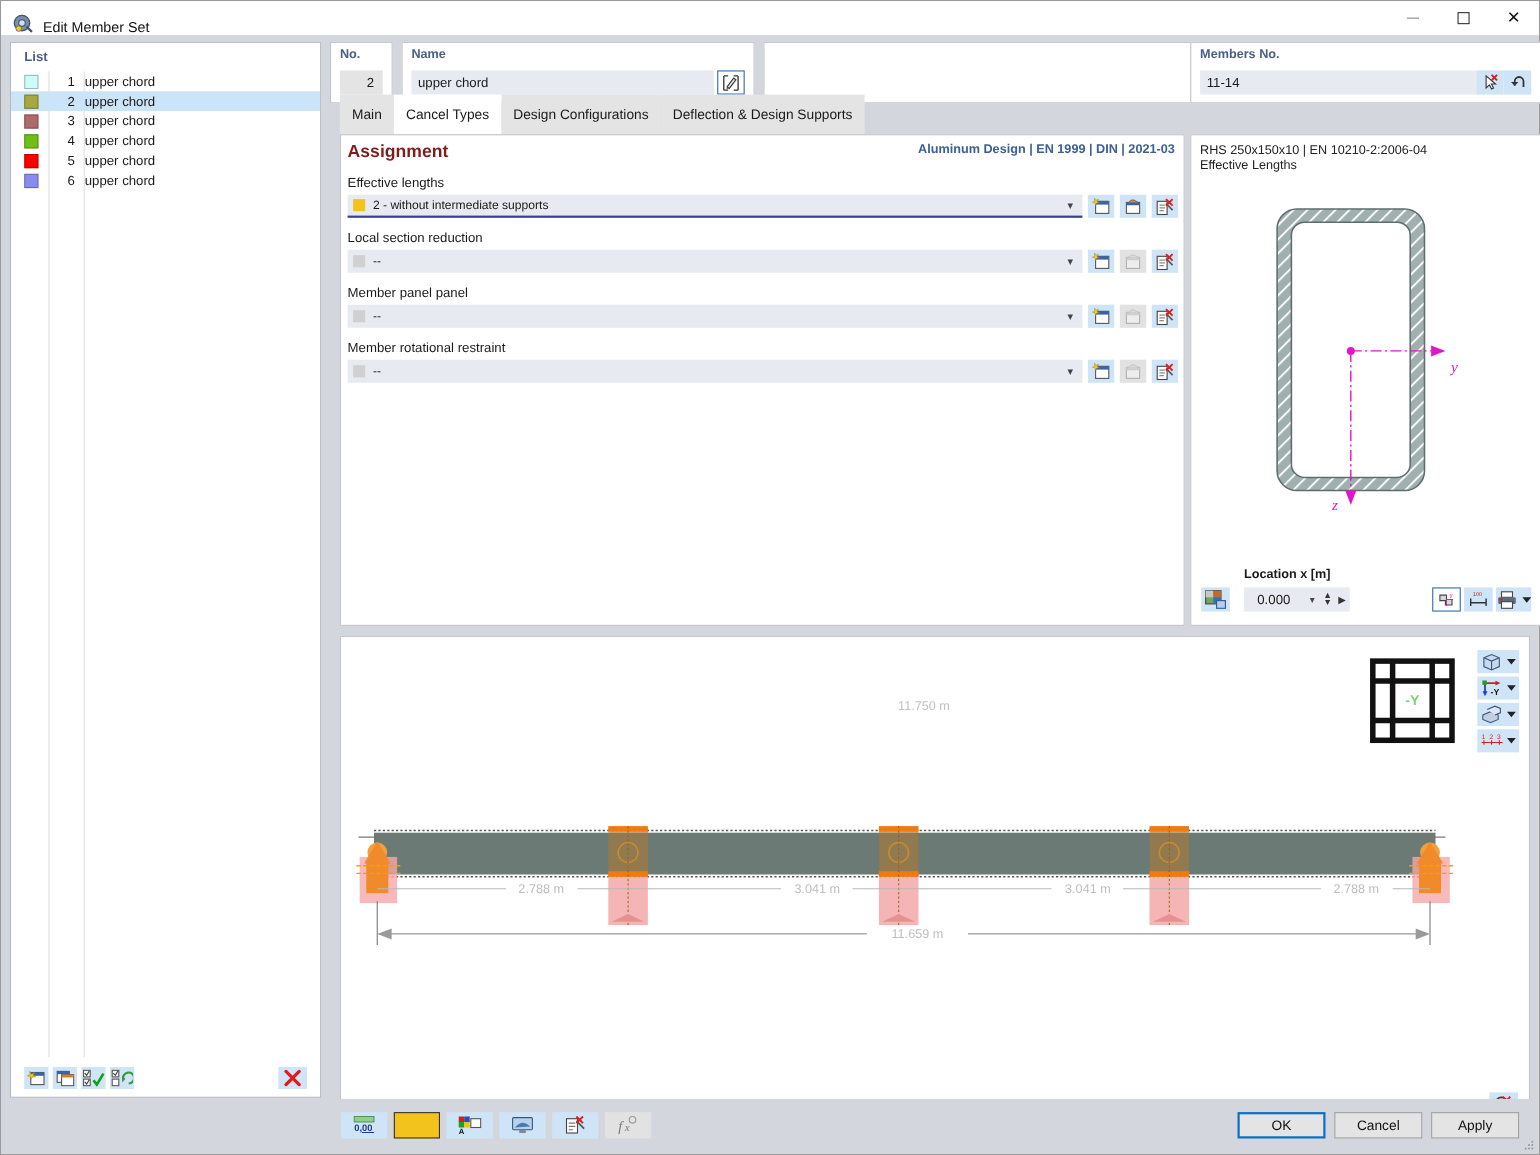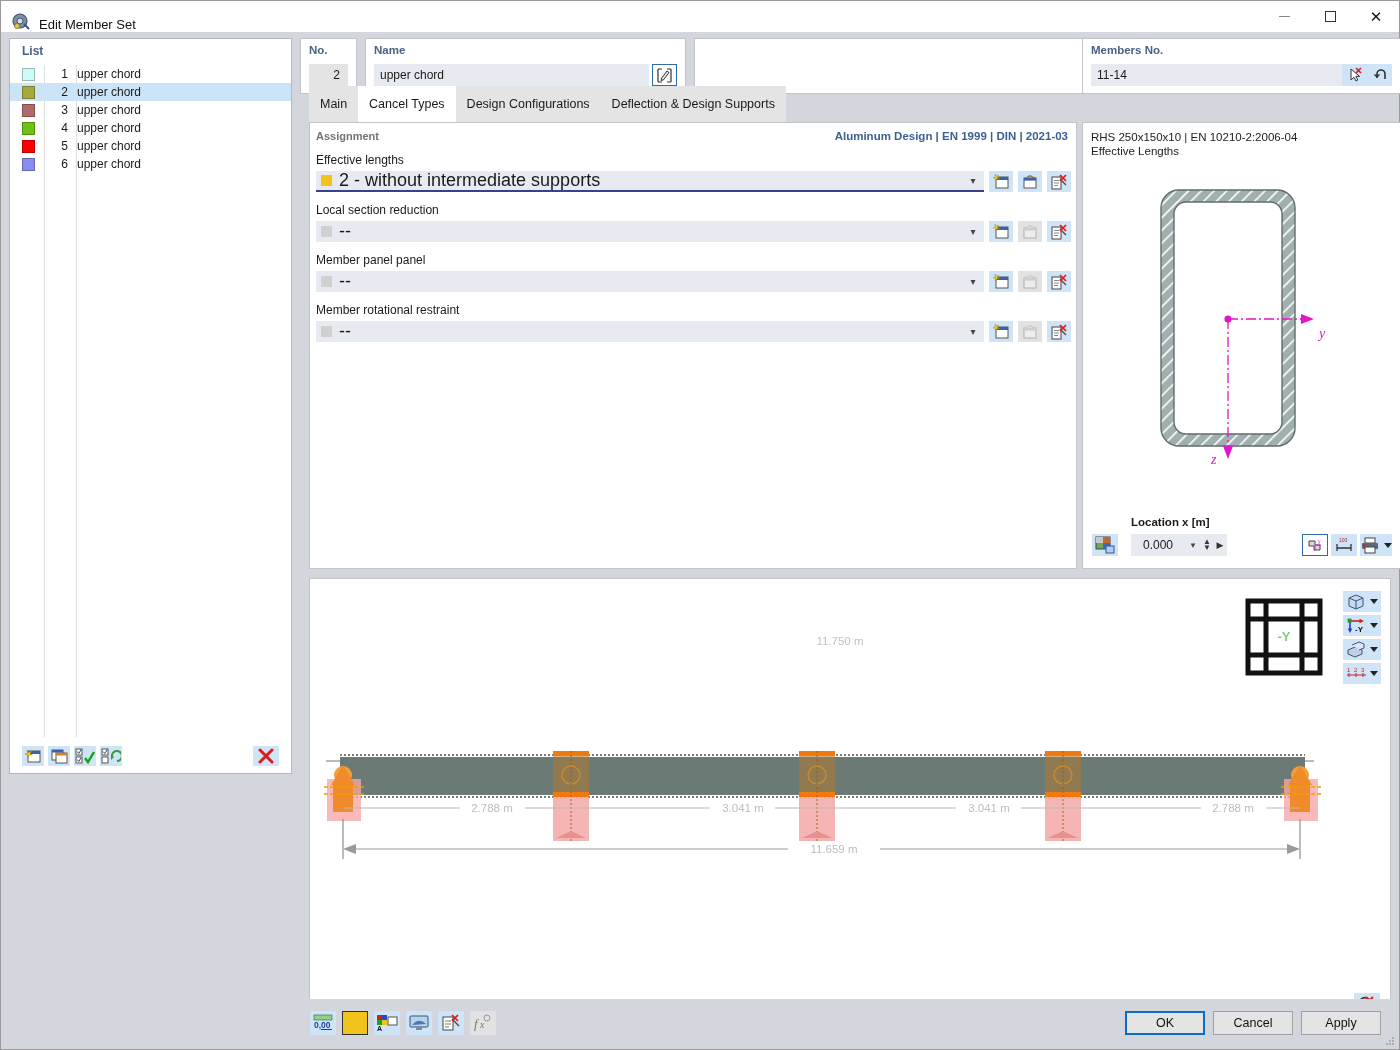--- a/index.html
+++ b/index.html
@@ -22,21 +22,21 @@
   .win-btn { width:46px; height:31px; display:flex; align-items:center; justify-content:center; }
   .wb-min { width:11px; height:1px; background:#888; }
   .wb-max { width:11px; height:11px; border:1px solid #333; }
   .wb-close { font-size:15px; color:#111; line-height:1; }
 
   
   .body-area { position:absolute; left:0; top:31px; right:0; bottom:0; background:#d4d6dd; }
 
   
   .list-panel {
-    position:absolute; left:8px; top:6px; width:283px; height:736px;
+    position:absolute; left:8px; top:6px; width:283px; height:960px;
     background:#ffffff; border:1px solid #b6b8bd;
   }
   .list-head { padding:5px 0 3px 12px; font-weight:bold; color:#4a6184; font-size:12px; }
   .list-rows { position:absolute; left:0; right:0; top:26px; bottom:36px; }
   .list-row { height:18px; display:flex; align-items:center; font-size:12px; position:relative; }
   .list-row.sel { background:#cce4f7; }
   .lr-color { width:13px; height:13px; margin-left:12px; border:1px solid rgba(0,0,0,0.25); flex:none; }
   .lr-num { width:24px; text-align:right; margin-left:9px; flex:none; }
   .lr-name { margin-left:9px; }
   .list-vline { position:absolute; left:34px; top:26px; bottom:36px; width:1px; background:#dedede; }
@@ -67,29 +67,29 @@
   
   .tabs { position:absolute; left:9px; top:68px; height:22px; display:flex; align-items:flex-end; }
   .tab { height:36px; padding:0 11px; display:flex; align-items:center; font-size:12.5px;
          background:#e4e4e4; color:#1a1a1a; }
   .tab.active { background:#ffffff; }
   .tabs-fill { position:absolute; left:9px; top:68px; right:8px; height:22px; background:#e4e4e4; z-index:-1; }
 
   
   .assign-panel { position:absolute; left:9px; top:90px; width:768px; height:447px; background:#ffffff; border:1px solid #c2c4c9; }
   .assign-head { display:flex; justify-content:space-between; padding:7px 8px 0 6px; }
-  .assign-title { font-size:11px; font-weight:bold; color:#737373; }
+  .assign-title { font-size:16px; font-weight:bold; color:#7f1d1d; }
   .assign-std { font-size:11.5px; font-weight:bold; color:#3c5f94; }
   .field-group { margin:11px 0 0 6px; }
   .field-label { font-size:12px; color:#1a1a1a; margin-bottom:4px; }
   .combo-row { display:flex; align-items:center; gap:5px; }
   .combo { width:668px; height:21px; background:#e8eaf2; display:flex; align-items:center; padding:0 2px 0 5px; position:relative; }
   .combo.active { border-bottom:2px solid #3b3f8f; }
   .combo-sw { width:11px; height:11px; flex:none; margin-right:7px; }
-  .combo-txt { font-size:18px; flex:1; }
+  .combo-txt { font-size:11px; flex:1; }
   .combo-arrow { width:18px; text-align:center; color:#444; font-size:10px; }
   .ibtn { width:24px; height:21px; background:#cfe4f7; display:flex; align-items:center; justify-content:center; flex:none; }
   .ibtn.dis { background:#e2e2e2; }
 
   
   .sec-panel { position:absolute; left:782px; top:90px; width:319px; height:447px; background:#ffffff; border:1px solid #c2c4c9; }
   .sec-title { padding:7px 0 0 8px; font-size:11.5px; line-height:14px; color:#222; }
   .sec-draw { position:absolute; left:0; right:0; top:45px; height:360px; }
   .sec-footer { position:absolute; left:0; right:0; bottom:4px; height:48px; }
   .loc-label { position:absolute; left:48px; top:0; font-size:11.5px; font-weight:bold; color:#1a1a1a; }
@@ -102,21 +102,21 @@
 
   
   .viewport { position:absolute; left:9px; top:546px; right:8px; height:448px; background:#ffffff; border:1px solid #c2c4c9; overflow:hidden; }
   .vp-tools { position:absolute; right:9px; top:12px; display:flex; flex-direction:column; gap:3px; }
   .vp-tool { width:38px; height:21px; background:#cfe4f7; display:flex; align-items:center; justify-content:space-between; padding:0 3px; }
   .vp-zoom { position:absolute; right:10px; bottom:10px; width:26px; height:22px; background:#cfe4f7; display:flex; align-items:center; justify-content:center; }
 
   
   .bottom-bar { position:absolute; left:0; right:0; bottom:0; height:50px; background:#d4d6dd; }
   .bb-tools { position:absolute; left:10px; top:12px; display:flex; gap:6px; align-items:center; }
-  .bb-btn { width:26px; height:24px; background:#cfe4f7; display:flex; align-items:center; justify-content:center; }
+  .bb-btn { width:42px; height:24px; background:#cfe4f7; display:flex; align-items:center; justify-content:center; }
   .bb-btn.dis { background:#e2e2e2; }
   .bb-btn.swatch { background:#f2c31c; border:1px solid #333; }
   .dlg-btns { position:absolute; right:18px; top:12px; display:flex; gap:8px; }
   .dbtn { width:80px; height:24px; background:#e4e4e4; border:1px solid #a0a0a0; font-size:12.5px;
           display:flex; align-items:center; justify-content:center; color:#111; }
   .dbtn.default { border:2px solid #0a6fc2;margin-left:35px; }
   .grip { position:absolute; right:4px; bottom:3px; width:10px; height:10px; }
 
   .arrow-dn { width:0; height:0; border-left:4px solid transparent; border-right:4px solid transparent; border-top:5px solid #222; }
   svg { display:block; }

